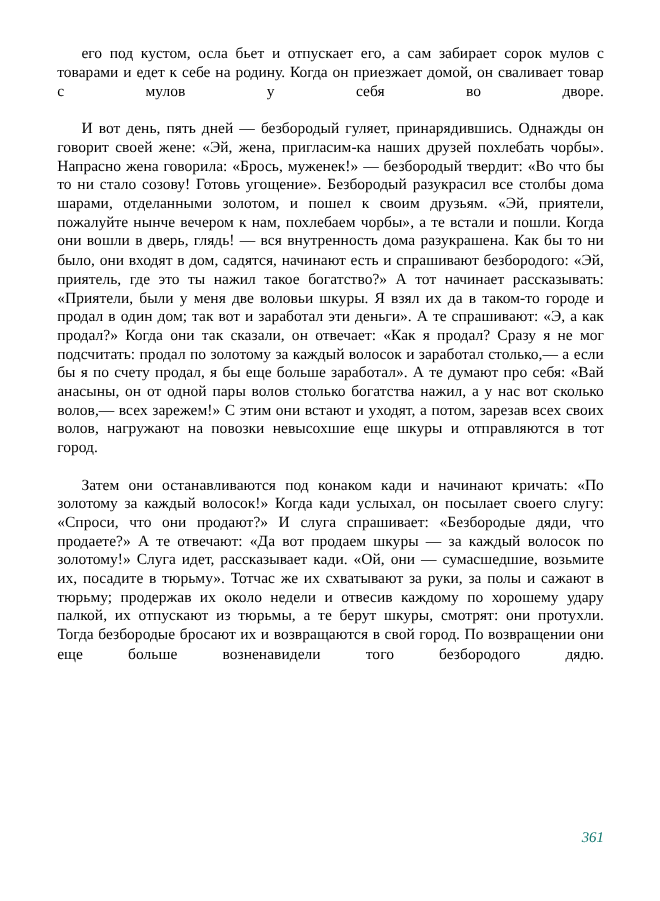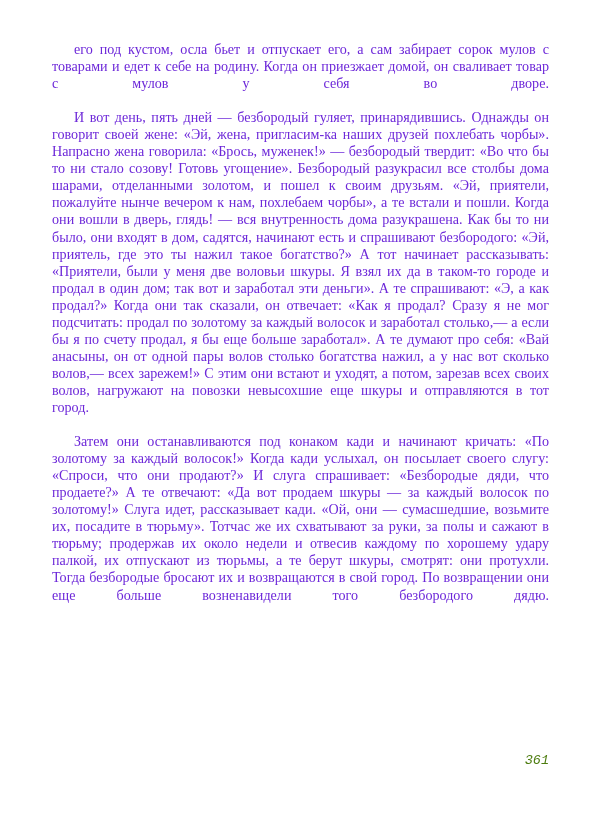--- a/index.html
+++ b/index.html
@@ -30,21 +30,21 @@
   }
 
   p.para {
     margin: 0;
     padding: 0;
     text-indent: 22px;
     text-align: justify;
     text-justify: inter-word;
     font-size: 14.1px;
     line-height: 17.05px;
-    color: #6d28d9;
+    color: #000000;
     letter-spacing: 0.02px;
     word-spacing: 0.2px;
     -webkit-font-smoothing: none;
   }
 
   p.para:last-of-type {
     text-align: justify;
   }
 
   
@@ -55,22 +55,22 @@
   }
 
   #page-number {
     position: absolute;
     left: 0;
     top: 753px;
     width: 549px;
     text-align: right;
     font-style: italic;
     font-size: 13.5px;
-    color: #4d7c0f;
-    font-family: Liberation Mono, monospace;
+    color: #0f766e;
+    font-family: Liberation Serif, serif;
   }
 </style>
 </head>
 <body>
 
 <div id="page">
 
   <div id="text-block">
     <p class="para">его под кустом, осла бьет и отпускает его, а сам забирает сорок мулов с товарами и едет к себе на родину. Когда он приезжает домой, он сваливает товар с мулов у себя во дворе.</p>
     <p class="para">И вот день, пять дней — безбородый гуляет, принарядившись. Однажды он говорит своей жене: «Эй, жена, пригласим-ка наших друзей похлебать чорбы». Напрасно жена говорила: «Брось, муженек!» — безбородый твердит: «Во что бы то ни стало созову! Готовь угощение». Безбородый разукрасил все столбы дома шарами, отделанными золотом, и пошел к своим друзьям. «Эй, приятели, пожалуйте нынче вечером к нам, похлебаем чорбы», а те встали и пошли. Когда они вошли в дверь, глядь! — вся внутренность дома разукрашена. Как бы то ни было, они входят в дом, садятся, начинают есть и спрашивают безбородого: «Эй, приятель, где это ты нажил такое богатство?» А тот начинает рассказывать: «Приятели, были у меня две воловьи шкуры. Я взял их да в таком-то городе и продал в один дом; так вот и заработал эти деньги». А те спрашивают: «Э, а как продал?» Когда они так сказали, он отвечает: «Как я продал? Сразу я не мог подсчитать: продал по золотому за каждый волосок и заработал столько,— а если бы я по счету продал, я бы еще больше заработал». А те думают про себя: «Вай анасыны, он от одной пары волов столько богатства нажил, а у нас вот сколько волов,— всех зарежем!» С этим они встают и уходят, а потом, зарезав всех своих волов, нагружают на повозки невысохшие еще шкуры и отправляются в тот город.</p>

